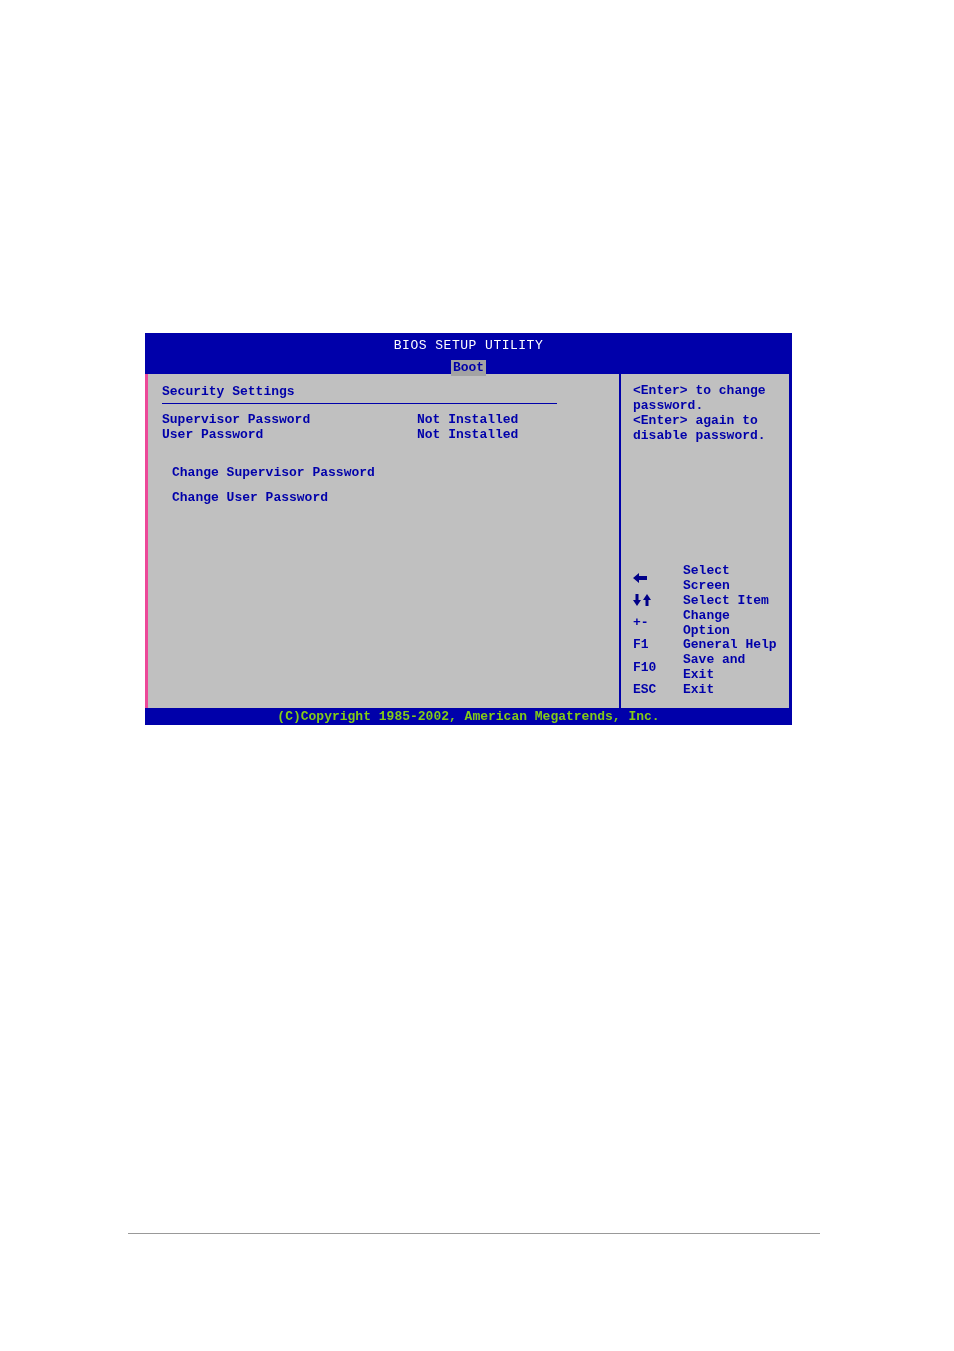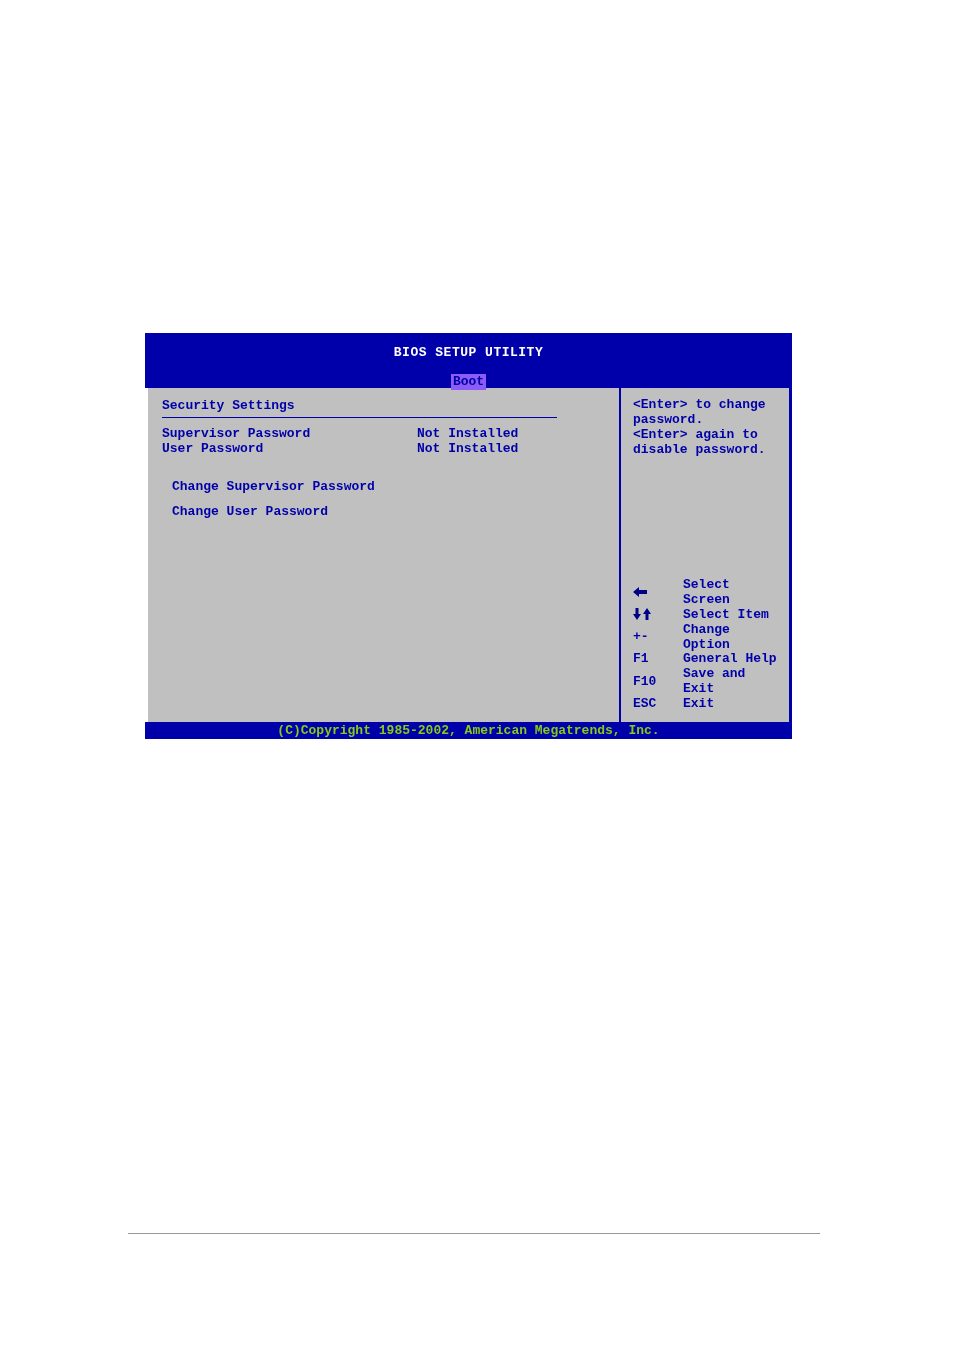--- a/index.html
+++ b/index.html
@@ -14,44 +14,44 @@
       position: absolute;
       left: 145px;
       top: 333px;
       width: 647px;
       background: #0000aa;
     }
     .title-bar {
       background: #0000aa;
       color: #ffffff;
       text-align: center;
-      font-weight: bold;
-      font-size: 13px;
-      padding: 12px 0;
+      font-weight: normal;
+      font-size: 13px;
+      padding: 5px 0;
       letter-spacing: 0.5px;
     }
     .tab-bar {
       background: #0000aa;
       text-align: center;
       height: 16px;
       position: relative;
     }
     .tab-active {
       display: inline-block;
-      background: #8b5cf6;
+      background: #a3a3a3;
       color: #0000aa;
       font-weight: bold;
       font-size: 13px;
       padding: 0 2px;
       line-height: 16px;
     }
     .content-area {
       display: flex;
       background: #c0c0c0;
-      border-left: 3px solid #ffffff;
+      border-left: 3px solid #ec4899;
       border-right: 3px solid #0000aa;
     }
     .left-panel {
       flex: 1;
       background: #c0c0c0;
       color: #0000aa;
       padding: 10px 14px 10px 14px;
       font-size: 13px;
       font-weight: bold;
       border-right: 2px solid #0000aa;

